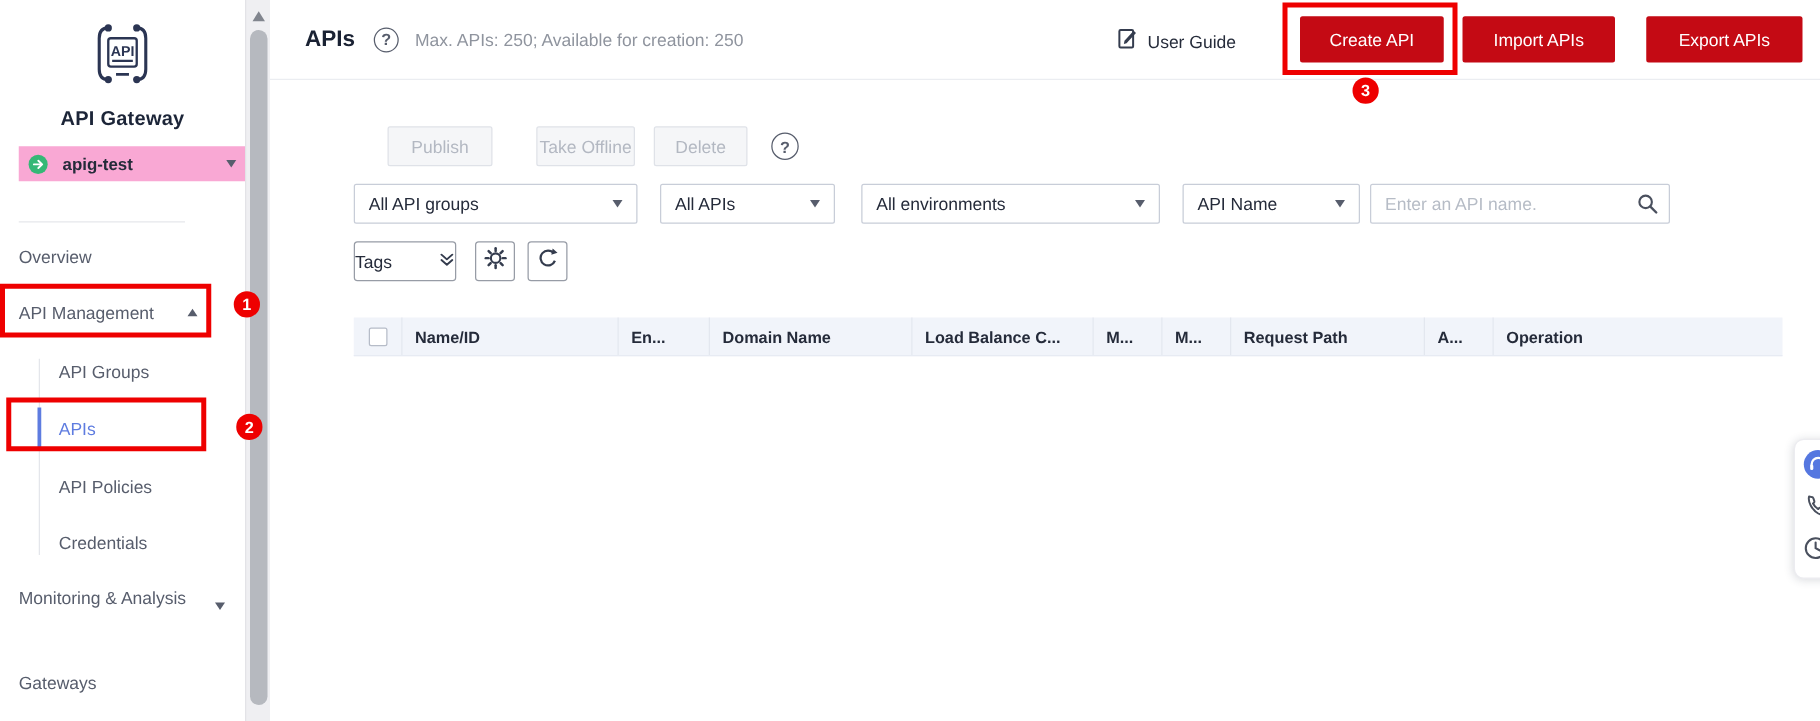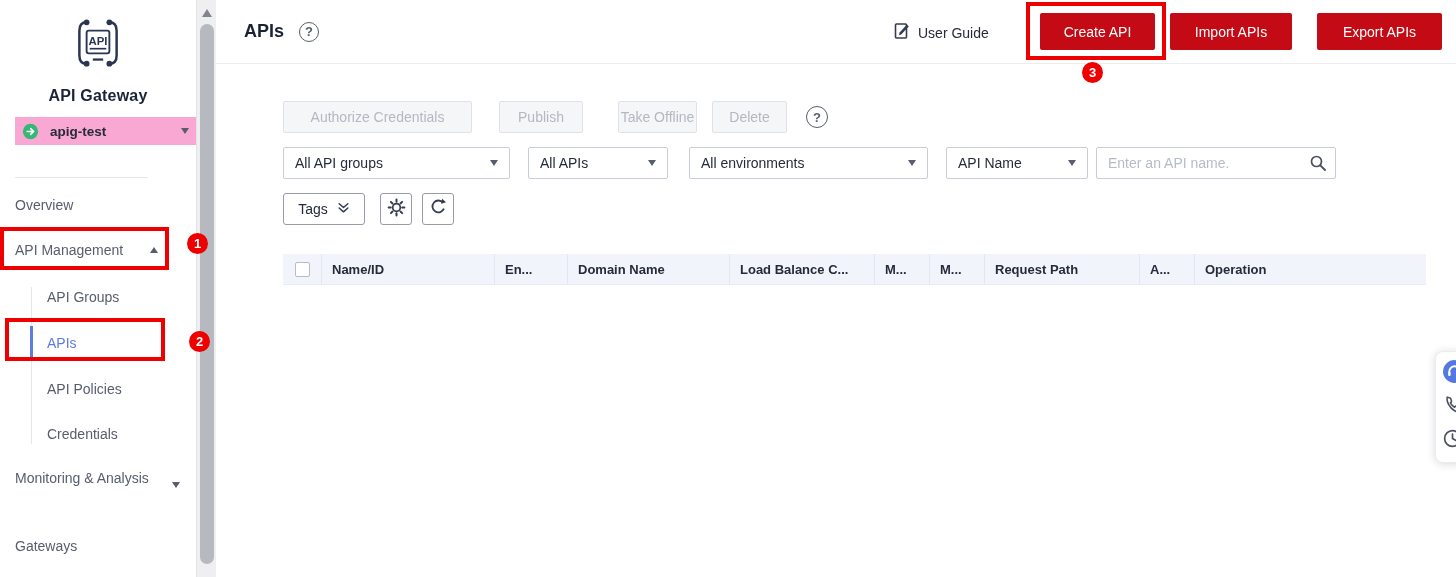--- a/index.html
+++ b/index.html
@@ -83,21 +83,21 @@
   .sel-groups { width:227px; } .sel-apis { width:140px; margin-left:18px; }
   .sel-envs { width:239px; margin-left:21px; } .sel-name { width:142px; margin-left:18px; }
   .search-wrap { position:relative; margin-left:8px; }
   .search-input { width:240px; height:32px; border:1px solid #c8cdd8; border-radius:2px;
     padding:0 34px 0 11px; font-size:14px; font-family:"Liberation Sans",sans-serif; color:#252b3a; }
   .search-input::placeholder { color:#b6bcc6; }
   .search-icon { position:absolute; right:9px; top:7px; cursor:pointer; }
 
   .row-tags { margin-top:14px; display:flex; align-items:center; }
   .tags-btn { width:82px; height:32px; border:1px solid #979ca6; border-radius:3px; background:#fff;
-    display:flex; align-items:center; justify-content:center; gap:9px; font-size:14px; color:#252b3a; cursor:pointer; }
+    display:flex; align-items:center; justify-content:space-between; gap:9px; font-size:14px; color:#252b3a; cursor:pointer; }
   .icon-btn { width:32px; height:32px; border:1px solid #979ca6; border-radius:3px; background:#fff;
     display:flex; align-items:center; justify-content:center; cursor:pointer; }
   .gear-btn { margin-left:15px; } .refresh-btn { margin-left:10px; }
 
   
   .table-header { margin-top:29px; display:flex; background:#f1f4fa; height:31px;
     border-bottom:1px solid #e7ebf3; }
   .th { font-size:13px; font-weight:bold; color:#252b3a; line-height:31px; padding-left:10px;
     border-right:1px solid #e3e7ef; overflow:hidden; white-space:nowrap; }
   .th:last-child { border-right:none; }
@@ -186,38 +186,38 @@
 
   <div class="scroll-strip">
     <div class="scroll-arrow-up"></div>
     <div class="scroll-thumb"></div>
   </div>
 
   <main class="main">
     <header class="page-header">
       <span class="page-title">APIs</span>
       <span class="help-icon">?</span>
+      <span class="quota-text">Max. APIs: 250; Available for creation: 250</span>
 
       <span class="user-guide">
         <span>
           <svg width="18" height="18" viewBox="0 0 18 18">
             <rect x="2.5" y="2" width="11" height="14" rx="1" fill="none" stroke="#343c4e" stroke-width="1.6"></rect>
             <path d="M8.2 12.6 L15.8 4.4 L13.9 2.6 L6.6 10.6 L6.1 13.2 Z" fill="#343c4e"></path>
           </svg>
         </span>
         <span>User Guide</span>
       </span>
       <button class="hdr-btn btn-create">Create API</button>
       <button class="hdr-btn btn-import">Import APIs</button>
       <button class="hdr-btn btn-export">Export APIs</button>
     </header>
 
     <section class="content">
       <div class="row-actions">
-        <button class="dis-btn dis-auth">Authorize Credentials</button>
         <button class="dis-btn dis-pub">Publish</button>
         <button class="dis-btn dis-off">Take Offline</button>
         <button class="dis-btn dis-del">Delete</button>
         <span class="help-icon">?</span>
       </div>
 
       <div class="row-filters">
         <div class="select sel-groups">
           <span>All API groups</span>
           <span class="caret"></span>

